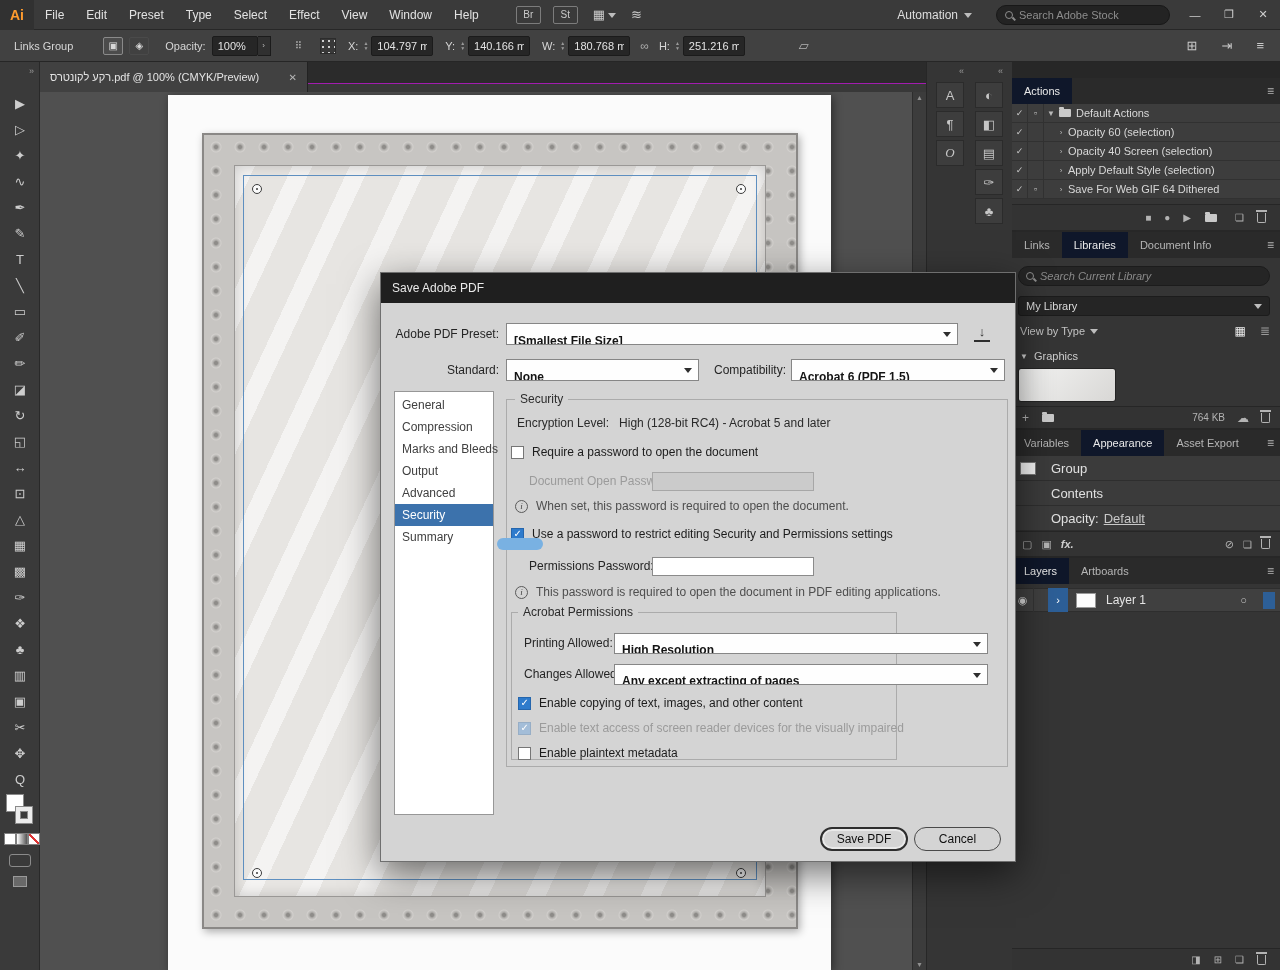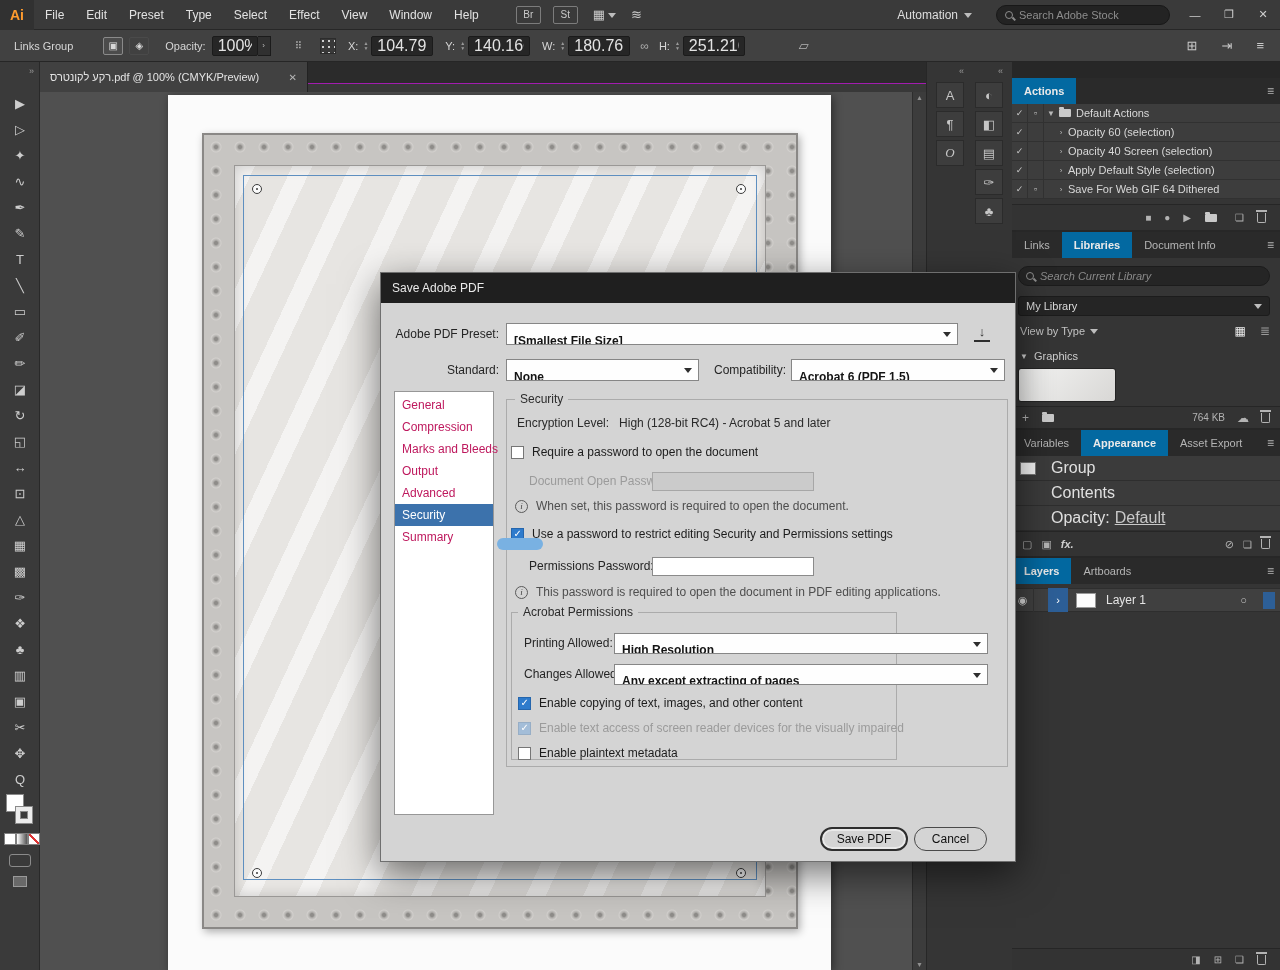--- a/index.html
+++ b/index.html
@@ -18,21 +18,21 @@
 .searchbox input{background:transparent;border:none;outline:none;color:#cfcfcf;font-size:11px;width:132px;}
 .searchbox input::placeholder{color:#8d8d8d;}
 .i-search{width:8px;height:8px;border:1.5px solid #8d8d8d;border-radius:50%;position:relative;flex:none;}
 .i-search::after{content:"";position:absolute;left:6px;top:6px;width:4px;height:1.5px;background:#8d8d8d;transform:rotate(45deg);}
 .winbtn{width:34px;height:30px;display:flex;align-items:center;justify-content:center;color:#cfcfcf;font-size:11px;}
 
 
 .controlbar{position:absolute;left:0;top:30px;width:1280px;height:32px;background:#414141;border-bottom:1px solid #262626;display:flex;align-items:center;font-size:11px;color:#d6d6d6;z-index:5;}
 .cb-sel{margin-left:14px;}
 .cbicon{width:20px;height:18px;border:1px solid #8a8a8a;background:#4c4c4c;border-radius:2px;display:flex;align-items:center;justify-content:center;color:#d8d8d8;font-size:10px;flex:none;}
-.cfield{height:20px;background:#262626;border:1px solid #1b1b1b;border-radius:2px;color:#e3e3e3;font-size:16px;padding:0 5px;display:flex;align-items:center;text-align:right;}
+.cfield{height:20px;background:#262626;border:1px solid #1b1b1b;border-radius:2px;color:#e3e3e3;font-size:11px;padding:0 5px;display:flex;align-items:center;}
 input.cfield{outline:none;}
 .chevbtn{width:13px;height:20px;background:#303030;border:1px solid #1b1b1b;border-left:none;color:#bdbdbd;font-size:8px;display:flex;align-items:center;justify-content:center;}
 .spin{display:flex;flex-direction:column;color:#9b9b9b;justify-content:center;}
 .spin b{font-size:5px;line-height:5px;font-weight:normal;}
 .refpt{width:16px;height:16px;background:radial-gradient(circle,#cfcfcf 1.1px,rgba(0,0,0,0) 1.4px) -1px -1px/6px 6px;border:1px solid #2c2c2c;background-color:#383838;}
 .cb-right{margin-left:auto;display:flex;gap:24px;margin-right:16px;color:#c9c9c9;font-size:13px;}
 
 
 .toolbar{position:absolute;left:0;top:62px;width:40px;height:908px;background:#3a3a3a;border-right:1px solid #292929;z-index:4;}
 .tb-expand{position:absolute;top:4px;right:5px;color:#9a9a9a;font-size:9px;}
@@ -70,57 +70,57 @@
 .col{position:absolute;top:4px;width:30px;}
 .col1{left:9px;}.col2{left:48px;}
 .colhead{color:#9a9a9a;font-size:9px;text-align:right;height:13px;padding-right:2px;}
 .pic{width:28px;height:26px;margin-top:3px;background:#3d3d3d;border:1px solid #2b2b2b;display:flex;align-items:center;justify-content:center;color:#c6c6c6;font-size:13px;}
 
 
 .dock{position:absolute;left:1012px;top:62px;width:268px;height:908px;background:#272727;z-index:4;}
 .panel{position:absolute;left:0;width:268px;background:#353535;}
 .ptabs{height:26px;background:#2a2a2a;display:flex;align-items:flex-end;position:relative;}
 .ptab{height:26px;line-height:26px;padding:0 12px;font-size:11px;color:#b5b5b5;white-space:nowrap;}
-.ptab.active{background:#0369a1;color:#e9e9e9;font-weight:bold;}
+.ptab.active{background:#0f172a;color:#e9e9e9;}
 .pmenu{position:absolute;right:6px;top:0;height:26px;display:flex;align-items:center;color:#b5b5b5;font-size:12px;}
 .arow{height:19px;display:flex;align-items:center;background:#3d3d3d;border-bottom:1px solid #313131;font-size:11px;color:#d8d8d8;}
 .acol{width:16px;height:19px;border-right:1px solid #313131;display:flex;align-items:center;justify-content:center;color:#c9c9c9;font-size:9px;flex:none;}
 .adisc{width:14px;text-align:center;color:#b9b9b9;font-size:8px;flex:none;}
 .arow.item .adisc{margin-left:10px;}
 .i-folder{width:12px;height:8px;background:#c9c9c9;border-radius:1px;position:relative;margin:0 5px 0 1px;flex:none;}
 .i-folder::before{content:"";position:absolute;left:0;top:-2px;width:5px;height:2px;background:#c9c9c9;border-radius:1px 1px 0 0;}
 .pbar{display:flex;align-items:center;justify-content:flex-end;gap:13px;padding-right:14px;color:#b3b3b3;font-size:10px;border-top:1px solid #262626;background:#333;}
 .i-trash{width:9px;height:10px;border:1px solid #b3b3b3;border-top:none;border-radius:0 0 2px 2px;position:relative;flex:none;}
 .i-trash::before{content:"";position:absolute;left:-2px;top:-3px;width:11px;height:2px;background:#b3b3b3;}
 .lib-box{position:absolute;left:6px;width:252px;height:20px;background:#252525;border:1px solid #1c1c1c;border-radius:3px;display:flex;align-items:center;padding:0 7px;gap:6px;color:#dcdcdc;font-size:11px;}
 .lib-box input{background:transparent;border:none;outline:none;color:#cfcfcf;font-size:11px;font-style:italic;width:200px;}
 .lib-box input::placeholder{color:#8a8a8a;}
 .viewby{position:absolute;left:8px;display:flex;align-items:center;gap:5px;color:#c3c3c3;font-size:11px;}
 .vicons{position:absolute;right:10px;display:flex;gap:14px;font-size:12px;}
 .section{position:absolute;left:8px;display:flex;gap:6px;align-items:center;color:#cfcfcf;font-size:11px;}
 .thumb{position:absolute;left:6px;width:98px;height:34px;background:linear-gradient(135deg,#f4f4f3,#d8d7d5);border:1px solid #242424;border-radius:3px;}
-.approw{height:25px;display:flex;align-items:center;background:#3b3b3b;border-bottom:1px solid #2e2e2e;font-size:16px;color:#e0e0e0;padding-left:8px;}
+.approw{height:25px;display:flex;align-items:center;background:#3b3b3b;border-bottom:1px solid #2e2e2e;font-size:13px;color:#e0e0e0;padding-left:8px;}
 .app-thumb{width:16px;height:13px;background:#f3f3f3;border:1px solid #777;margin-right:15px;flex:none;}
 .lrow{position:absolute;left:0;width:268px;height:24px;display:flex;align-items:center;background:#404040;border-top:1px solid #2e2e2e;border-bottom:1px solid #2e2e2e;font-size:12px;color:#e4e4e4;}
 .eyecol{width:22px;height:24px;border-right:1px solid #333;display:flex;align-items:center;justify-content:center;color:#d8d8d8;font-size:11px;flex:none;}
 .lchev{width:20px;height:24px;background:#2d5f97;color:#fff;display:flex;align-items:center;justify-content:center;font-size:11px;margin-left:14px;flex:none;}
 .lthumb{width:20px;height:15px;background:#fdfdfd;border:1px solid #999;margin-left:8px;flex:none;}
 .lchip{width:12px;height:17px;background:#2d5f97;margin:0 5px 0 8px;flex:none;}
 
 
 .dialog{position:absolute;left:380px;top:272px;width:636px;height:590px;background:#d4d4d4;border:1px solid #6f6f6f;box-shadow:0 12px 36px rgba(0,0,0,.55);z-index:50;}
 .dtitle{height:30px;background:#1f1f1f;color:#eaeaea;font-size:12px;display:flex;align-items:center;padding-left:11px;}
 .dlabel{position:absolute;font-size:12px;color:#252525;line-height:22px;}
 .dgray{color:#9b9b9b !important;}
 .ralign{text-align:right;}
 .dsel{position:absolute;height:22px;background:#fefefe;border:1px solid #868686;display:flex;align-items:center;font-size:12px;font-weight:bold;color:#141414;padding:13px 20px 0 7px;white-space:nowrap;overflow:hidden;}
 .dsel .dcaret{position:absolute;right:6px;top:8px;width:0;height:0;border:4px solid transparent;border-top:5px solid #2e2e2e;}
 .dl-ic{position:absolute;color:#2e2e2e;font-size:13px;border-bottom:2px solid #2e2e2e;width:16px;text-align:center;height:17px;line-height:14px;}
 .navlist{position:absolute;left:13px;top:118px;width:100px;height:424px;background:#fff;border:1px solid #979797;padding-top:2px;}
-.navitem{height:22px;line-height:22px;padding-left:7px;font-size:12px;color:#be185d;white-space:nowrap;}
+.navitem{height:22px;line-height:22px;padding-left:7px;font-size:12px;color:#404040;white-space:nowrap;}
 .navitem.sel{background:#3c72ac;color:#fff;}
 .group{position:absolute;border:1px solid #ababab;}
 .legend{position:absolute;top:-8px;left:8px;background:#d4d4d4;padding:0 5px;font-size:12px;color:#2b2b2b;white-space:nowrap;}
 .encrow{position:absolute;display:flex;gap:10px;font-size:12px;color:#2a2a2a;white-space:nowrap;}
 .cbrow{position:absolute;display:flex;align-items:center;gap:8px;font-size:12px;color:#1c1c1c;white-space:nowrap;}
 .cb{width:13px;height:13px;background:#fff;border:1px solid #767676;position:relative;flex:none;}
 .cb.on{background:#2e7bcc;border-color:#2566ad;}
 .cb.on::after{content:"✓";position:absolute;left:1.5px;top:-1px;font-size:10px;color:#fff;}
 .cb.on.dis{background:#a3bdd8;border-color:#97aec6;}
 .inforow{position:absolute;display:flex;align-items:center;gap:8px;font-size:12px;color:#4e4e4e;white-space:nowrap;}
@@ -518,16 +518,16 @@
         <div class="cbrow" style="left:6px;top:133px">
           <span class="cb"></span>
           <span>Enable plaintext metadata</span>
         </div>
       </div>
     </div>
 
     <div class="artifact"></div>
 
     <div class="btn primary" style="left:439px;top:554px;width:88px">Save PDF</div>
-    <div class="btn plain" style="left:533px;top:554px;width:73px">Cancel</div>
+    <div class="btn plain" style="left:533px;top:554px;width:87px">Cancel</div>
   </div>
 
 </div>
 
 </body></html>

